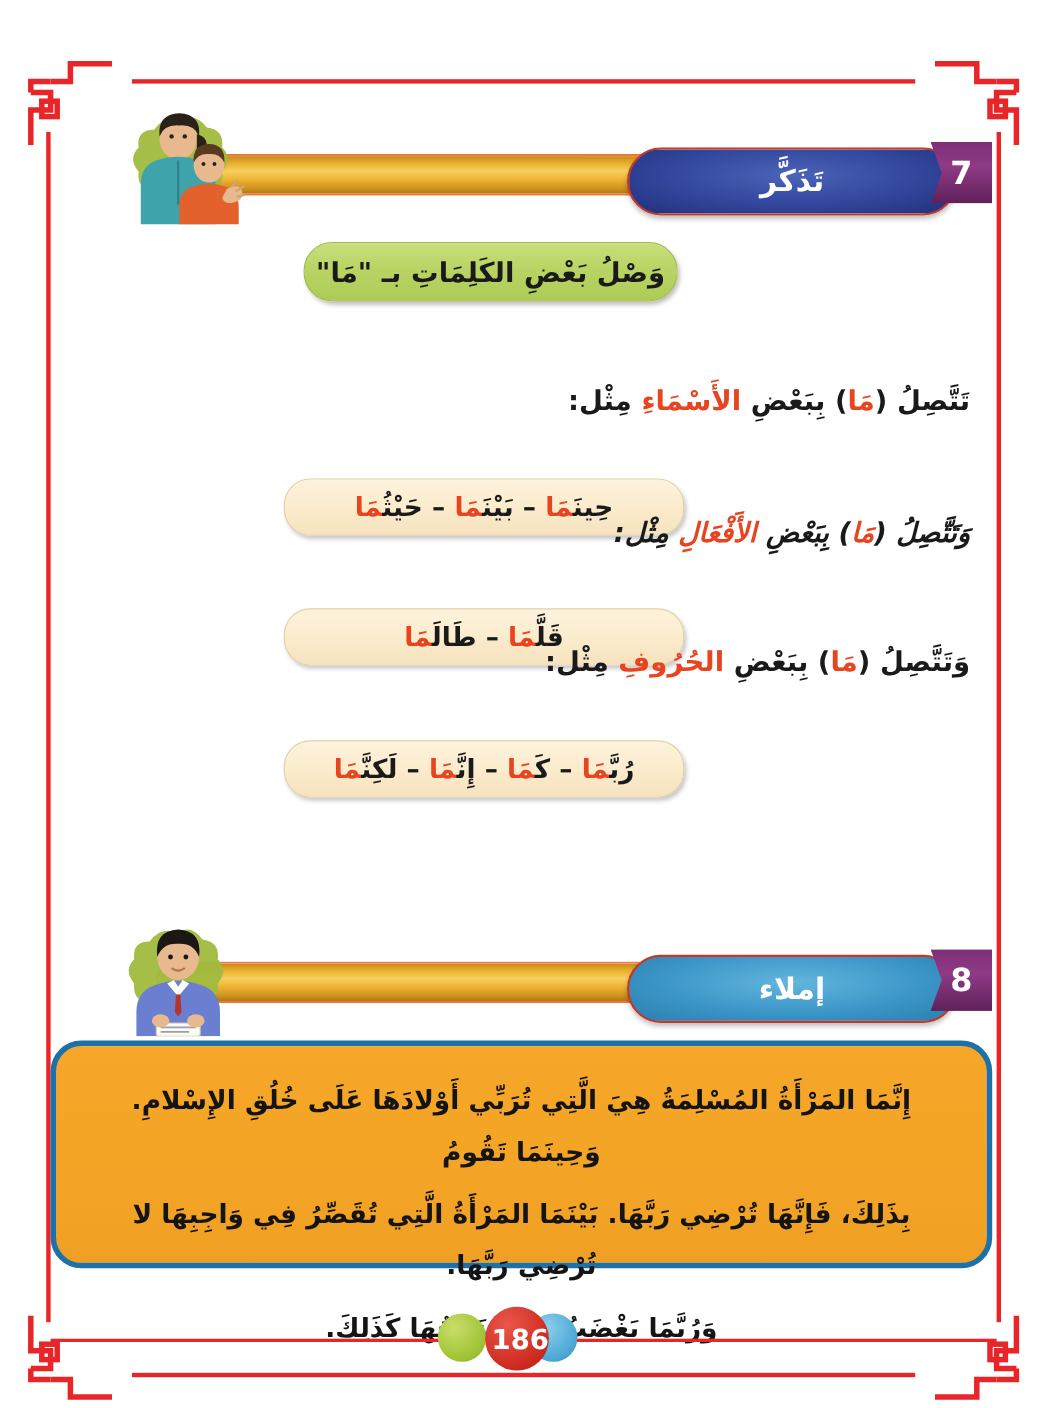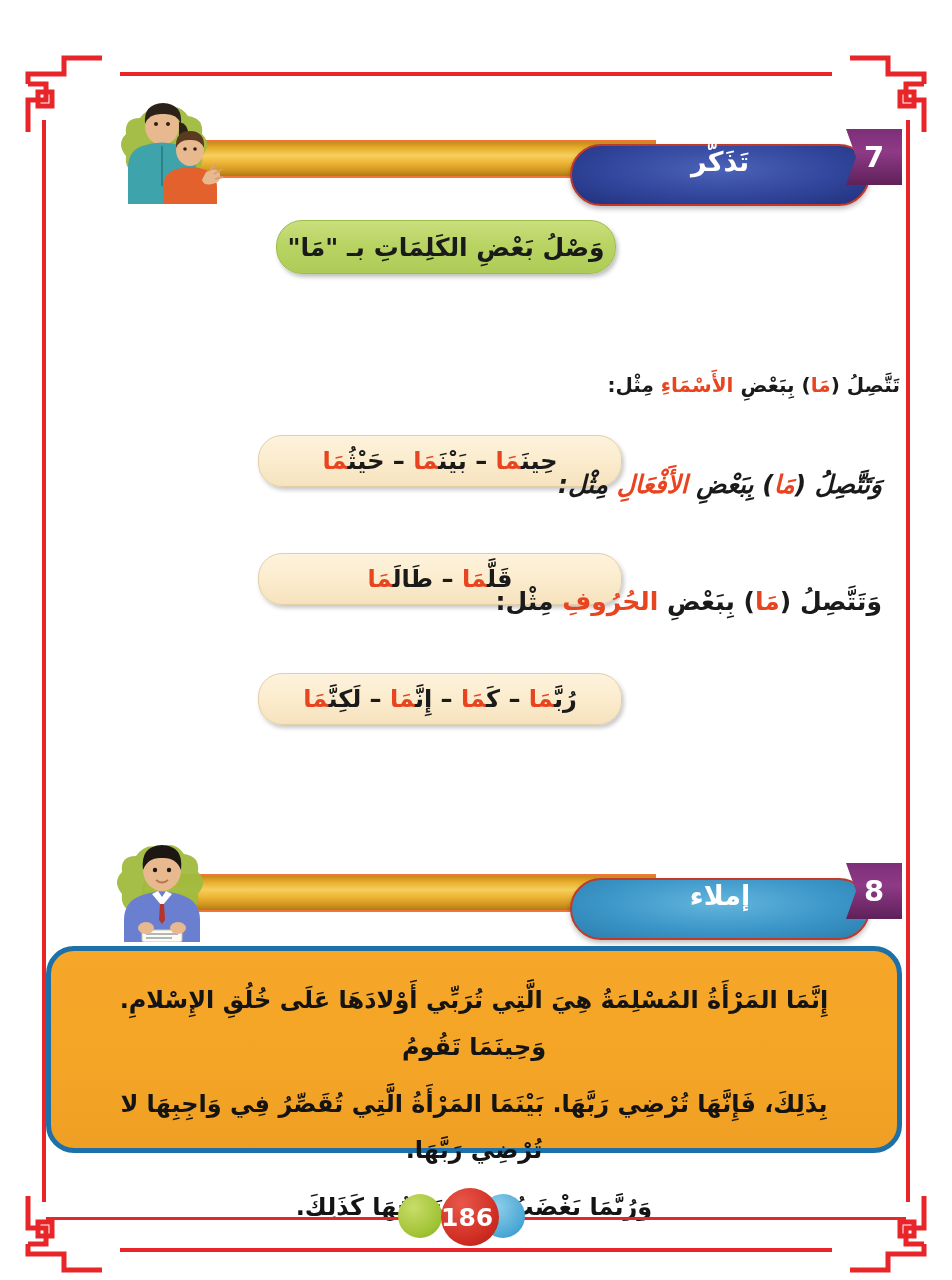--- a/index.html
+++ b/index.html
@@ -63,28 +63,28 @@
     border-radius: 16px 0 0 16px;
     background: linear-gradient(to bottom,
         #c78a1b 0%, #e8ae2c 18%, #f6cf5e 40%,
         #edb434 62%, #cf9420 85%, #b2790f 100%);
     border-top: 2px solid #f0763c;
     border-bottom: 2px solid #f0763c;
     border-left: 2px solid #f0763c;
   }
   .head-pill {
     position: absolute;
-    top: 18px;
+    top: 8px;
     height: 62px;
     width: 300px;
     border-radius: 31px;
     border: 2px solid #c0392b;
     box-sizing: border-box;
     display: flex;
-    align-items: flex-start;
+    align-items: center;
     justify-content: center;
     color: #ffffff;
     font-size: 27px;
     font-weight: bold;
     direction: rtl;
     box-shadow: 0 3px 5px rgba(0,0,0,0.25);
   }
   .pill-blue {
     background: radial-gradient(ellipse at 50% 40%, #4b63b8 0%, #31469c 55%, #22307c 100%);
   }
@@ -202,21 +202,21 @@
     width: 44px; height: 44px;
     left: 481px; top: 6px;
     background: radial-gradient(circle at 35% 30%, #8fd0ec, #4aa7d4 70%, #2e86b5);
   }
   .ball-red {
     width: 58px; height: 58px;
     left: 441px; top: 0;
     background: radial-gradient(circle at 35% 28%, #e8574a, #d02d22 65%, #a61d15);
     display: flex;
     align-items: center;
-    justify-content: flex-start;
+    justify-content: flex-end;
     color: #ffffff;
     font-size: 25px;
     font-weight: bold;
     z-index: 3;
   }
   .ball-green, .ball-blue { z-index: 2; }
 </style>
 </head>
 <body>
 
@@ -290,21 +290,21 @@
         <path d="M96 72 q12 -6 14 2 q2 8 -8 10 q-8 2 -10 -4 z" fill="#e8b98e"></path>
         <path d="M100 70 l6 -6 M104 74 l8 -5 M105 79 l8 -2" stroke="#d7a277" stroke-width="2" fill="none"></path>
       </svg>
     </div>
   </div>
 
   <div class="green-box" style="left:276px; top:220px; width:338px; height:52px; font-size:25px;">
     <span>وَصْلُ بَعْضِ الكَلِمَاتِ بـ "مَا"</span>
   </div>
 
-  <div class="line" style="right:52px; top:350px; font-size:20px;margin-top:23px;">
+  <div class="line" style="right:70px; top:350px; font-size:25px;">
     <span>تَتَّصِلُ (</span><span class="hl">مَا</span><span>) بِبَعْضِ </span><span class="hl">الأَسْمَاءِ</span><span> مِثْل:</span>
   </div>
 
   <div class="cream-box" style="left:258px; top:403px; width:362px; height:50px; font-size:24px;">
     <span>
       <span class="hl" style="color:#1a1a1a;"><span>حِينَ</span></span><span class="hl">مَا</span>
       <span>–</span>
       <span>بَيْنَ</span><span class="hl">مَا</span>
       <span>–</span>
       <span>حَيْثُ</span><span class="hl">مَا</span>

